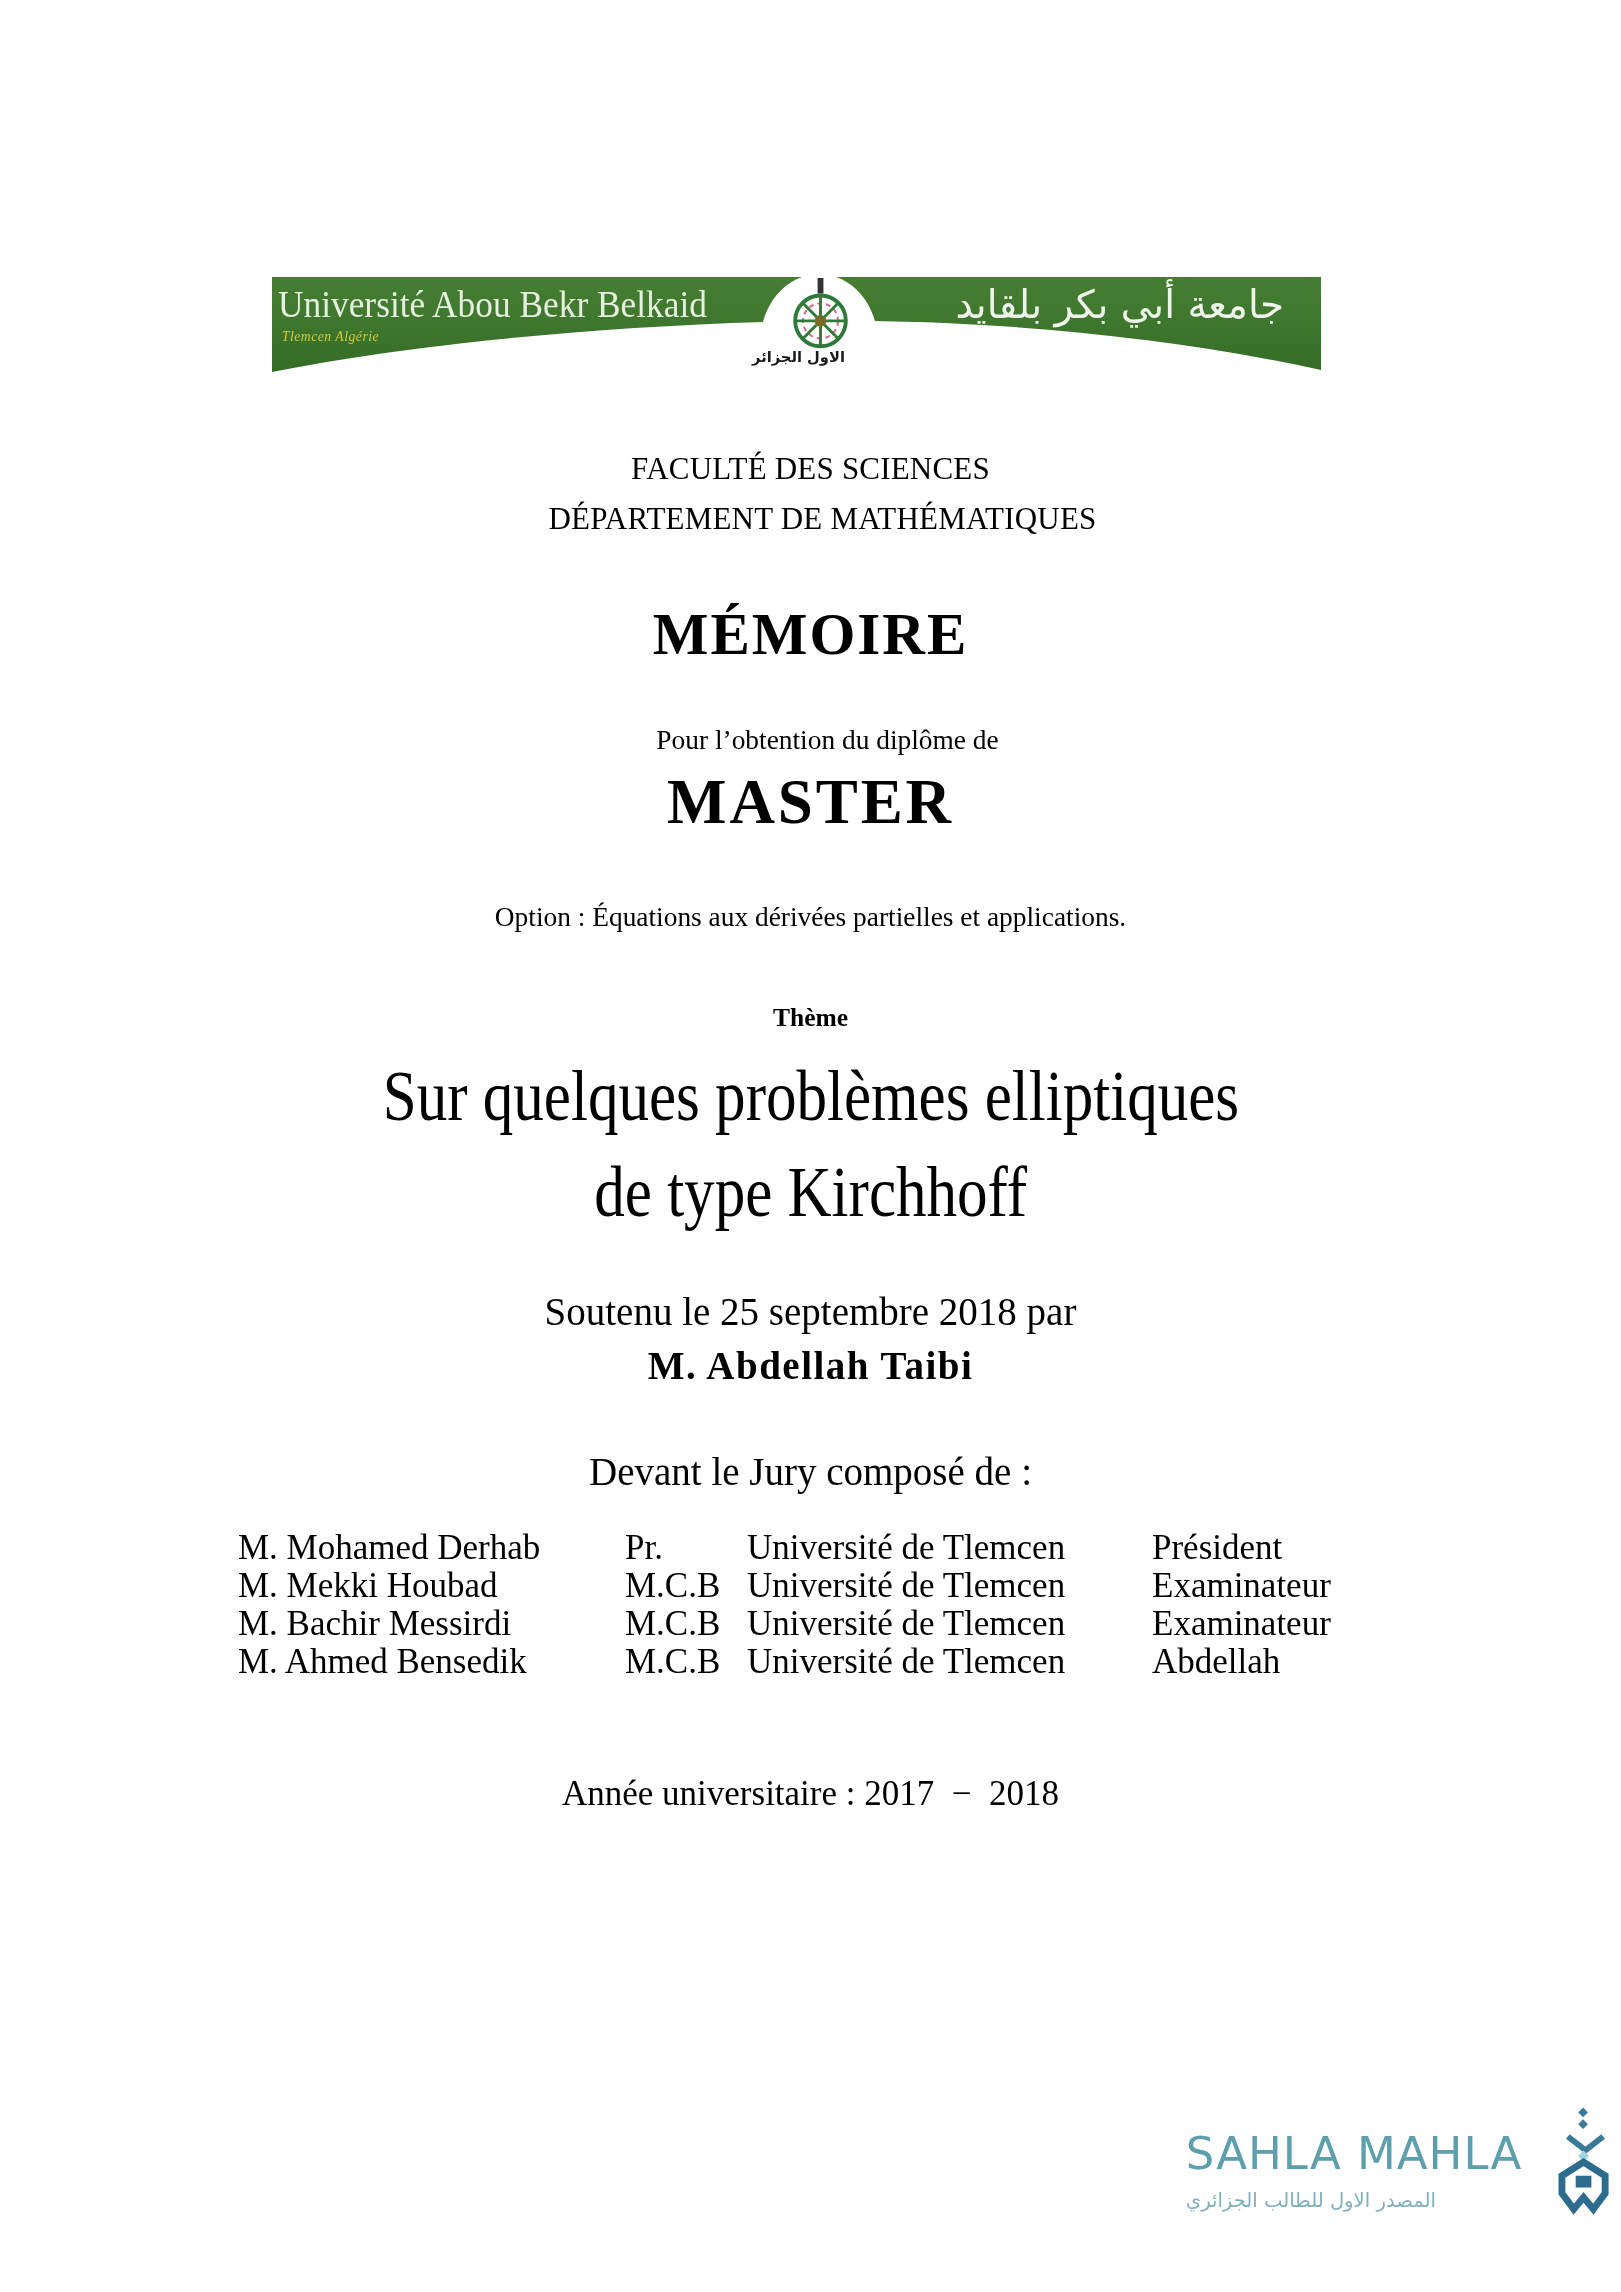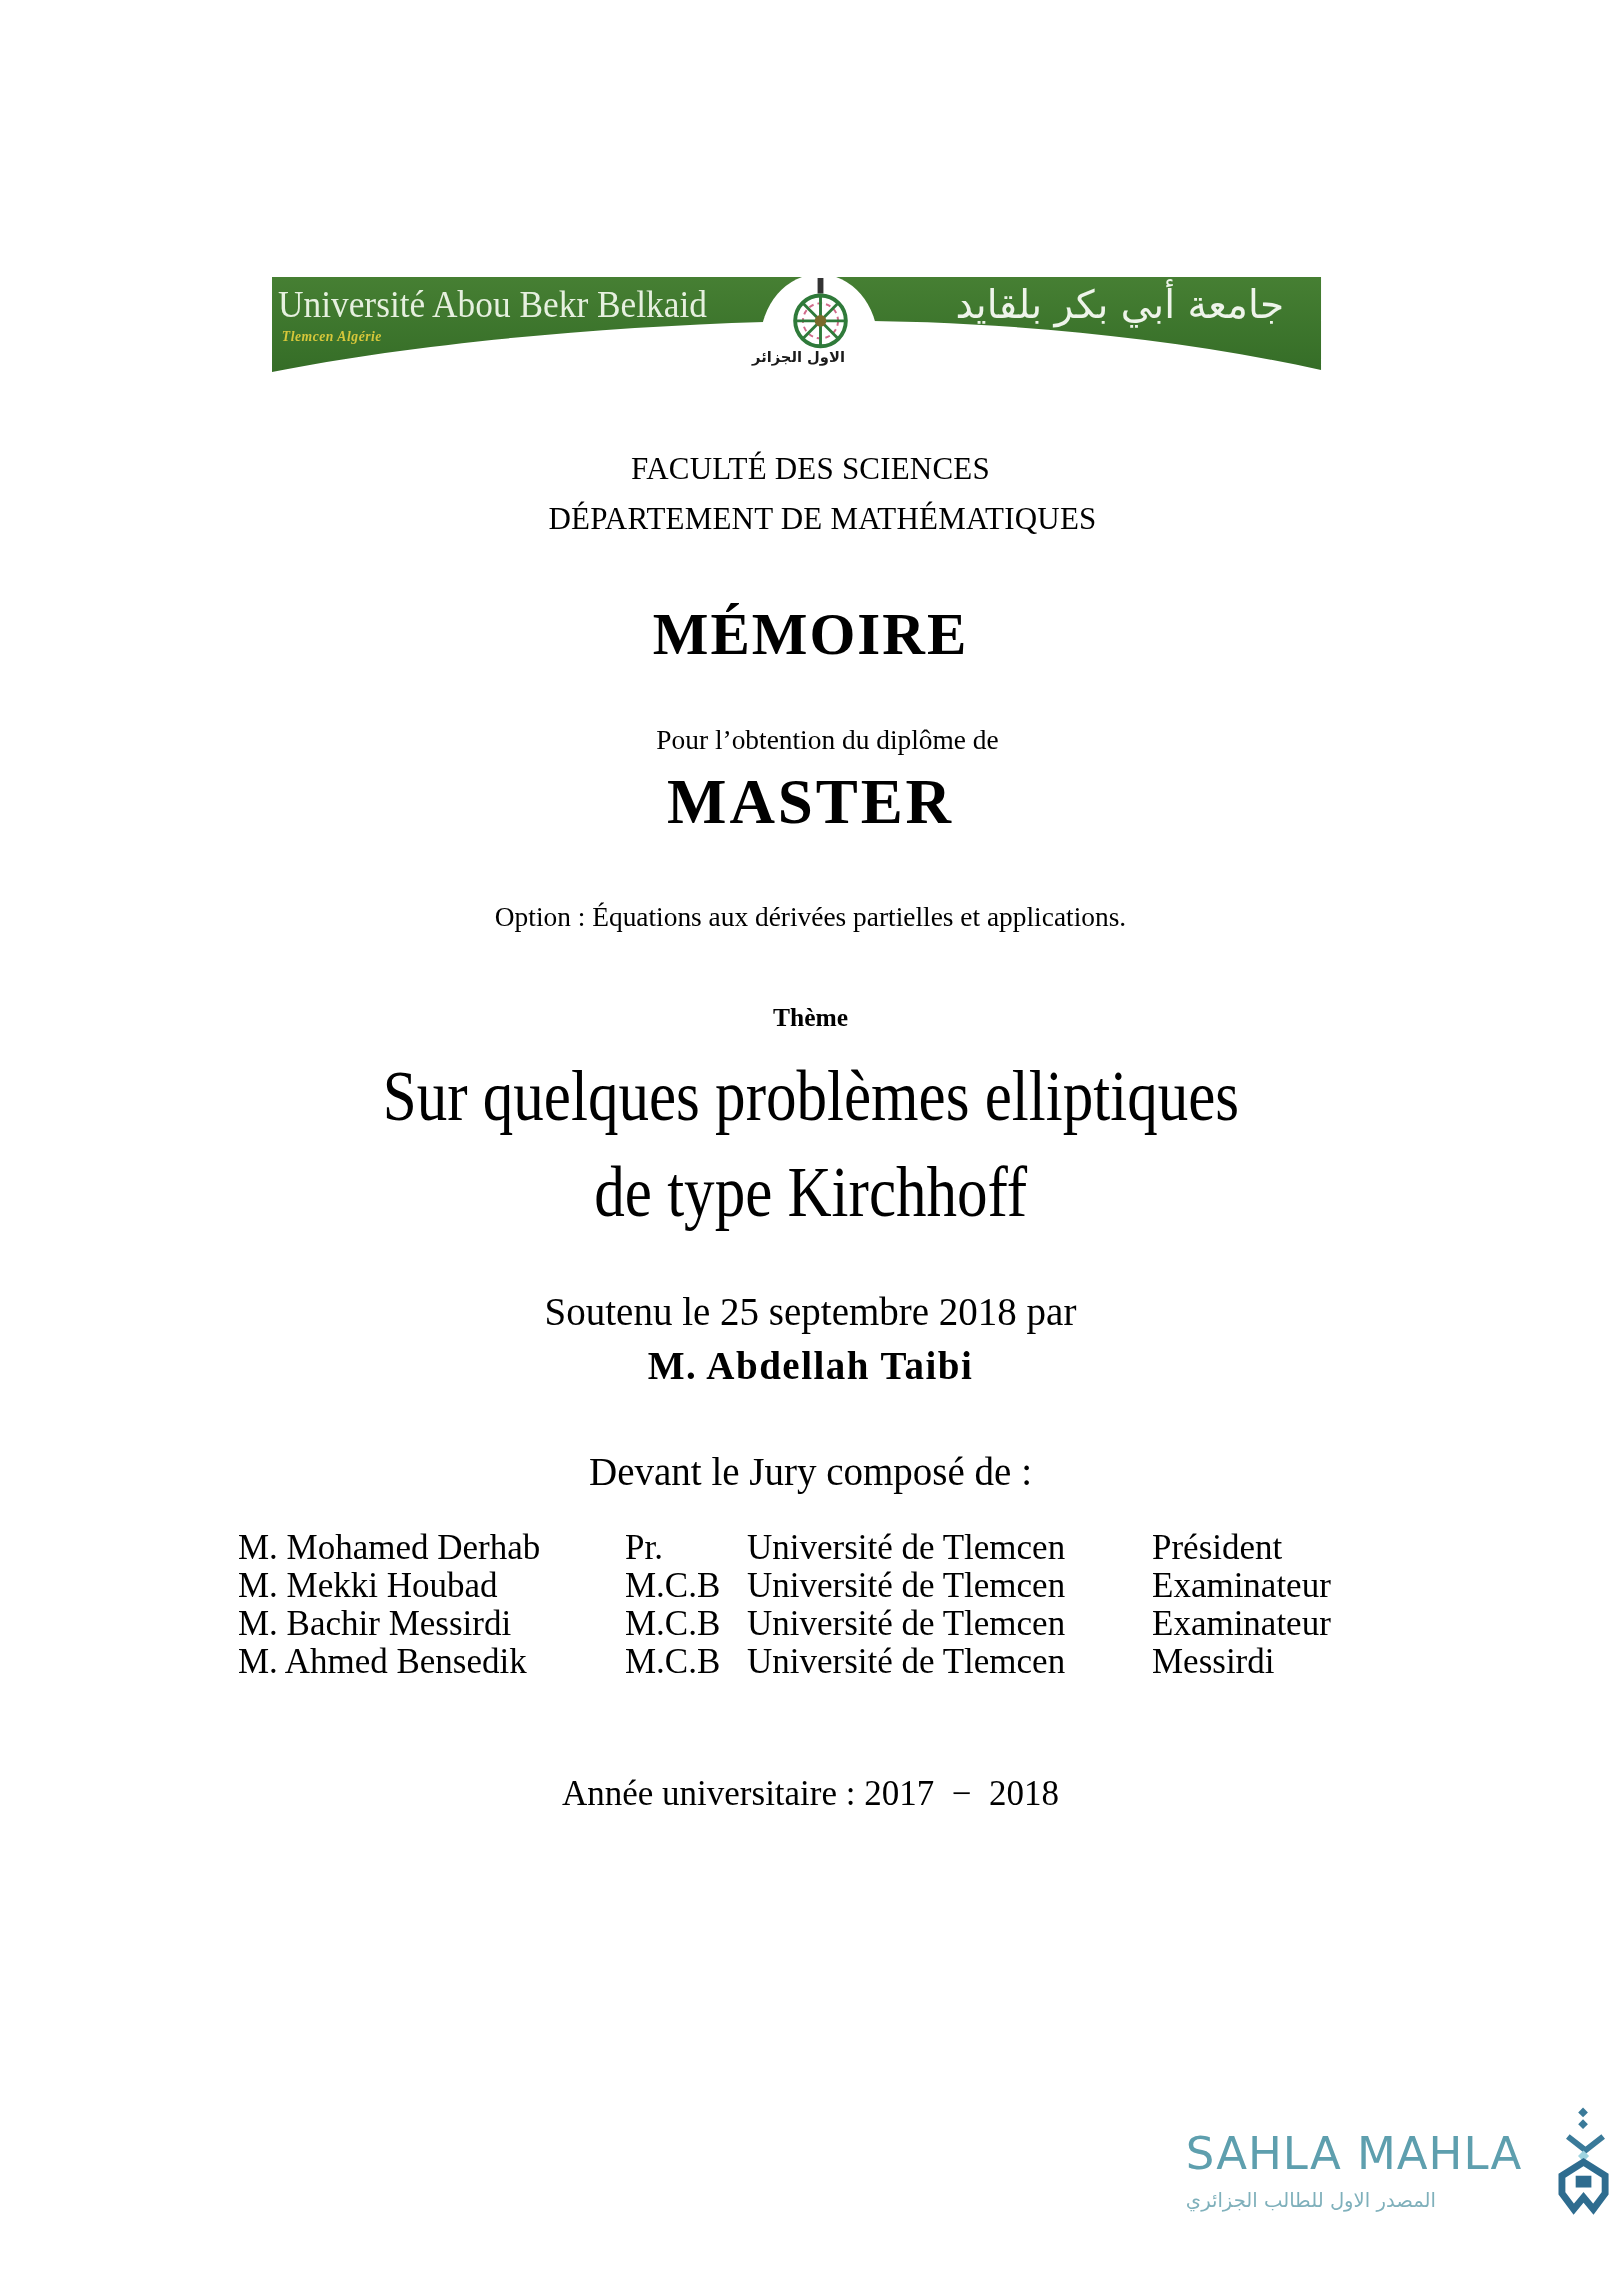--- a/index.html
+++ b/index.html
@@ -13,21 +13,21 @@
   
   #banner { left: 272px; top: 274px; width: 1051px; height: 100px; }
   #banner svg { display: block; }
   .banner-latin {
     position: absolute; left: 5.9px; top: 7.8px; font-size: 38px; color: #e6f0df;
     font-family: "Liberation Serif", serif; transform: scaleX(0.93); transform-origin: left top;
     white-space: nowrap;
   }
   .banner-sub {
     position: absolute; left: 9.8px; top: 55px; font-size: 13.7px; color: #d7c73a;
-    font-style: italic; font-weight: bold; font-family: "Liberation Serif", serif;
+    font-style: italic; font-weight: normal; font-family: "Liberation Serif", serif;
     white-space: nowrap; letter-spacing: 0.5px;
   }
   .banner-arabic {
     position: absolute; right: 39px; top: 7.8px; font-size: 39px; color: #eef4ea;
     font-family: "DejaVu Sans", sans-serif; direction: rtl; white-space: nowrap;
   }
   .banner-arabic-sub {
     position: absolute; left: 480px; top: 74px; font-size: 14.7px; color: #1b1b1b;
     font-weight: bold; font-family: "DejaVu Sans", sans-serif; direction: rtl; white-space: nowrap;
   }
@@ -138,21 +138,21 @@
   <div class="jury-row">
     <span class="c-name">M. Bachir Messirdi</span>
     <span class="c-grade">M.C.B</span>
     <span class="c-univ">Université de Tlemcen</span>
     <span class="c-role">Examinateur</span>
   </div>
   <div class="jury-row">
     <span class="c-name">M. Ahmed Bensedik</span>
     <span class="c-grade">M.C.B</span>
     <span class="c-univ">Université de Tlemcen</span>
-    <span class="c-role">Messirdi</span>
+    <span class="c-role">Abdellah</span>
   </div>
 </div>
 
 <div class="abs center annee" style="top:1774px; white-space:pre;">Année universitaire : 2017  −  2018</div>
 
 <div id="watermark" class="abs">
   <div class="wm-text">SAHLA MAHLA</div>
   <div class="wm-sub">المصدر الاول للطالب الجزائري</div>
   <svg class="wm-icon" width="55" height="108" viewBox="0 0 56 110">
     <rect x="22" y="2" width="7" height="7" fill="#3a7a99" transform="rotate(45 25.5 5.5)"></rect>

